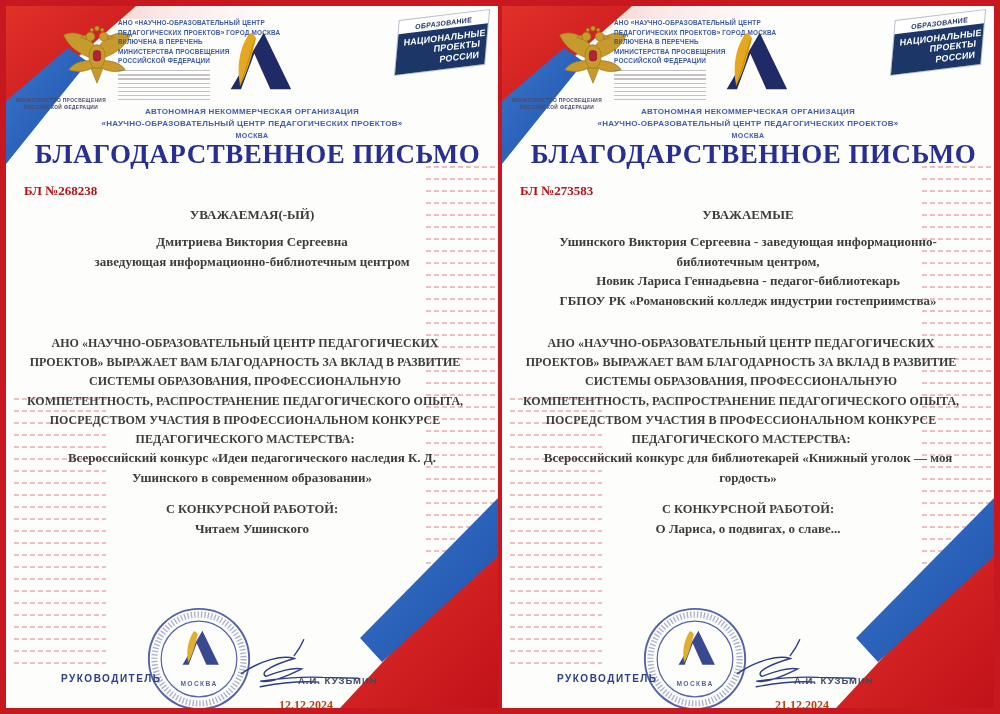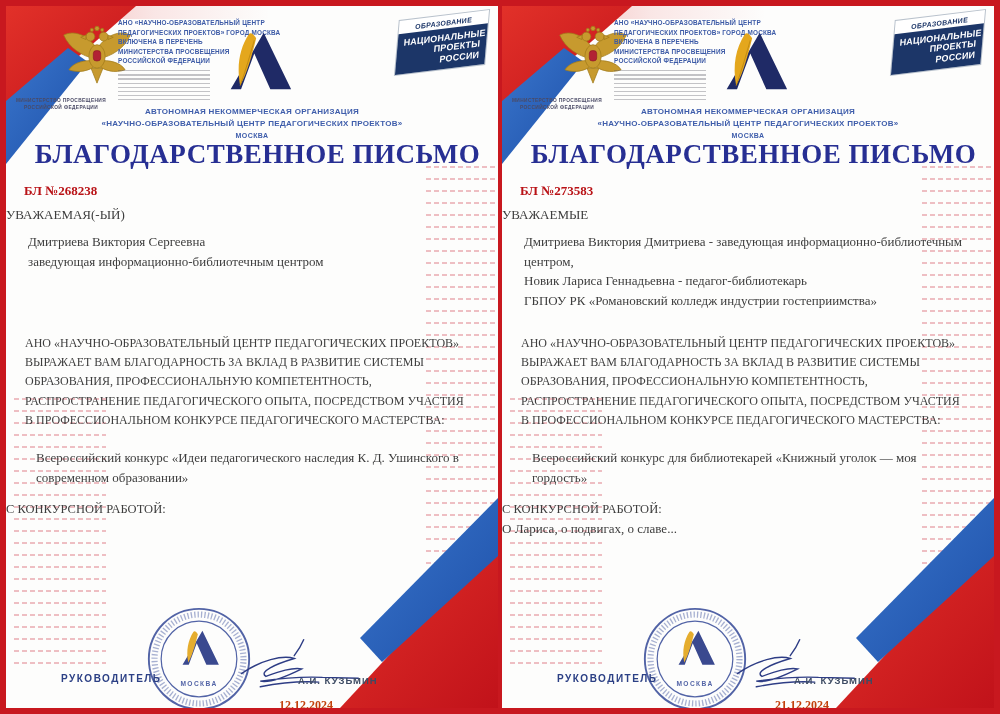--- a/index.html
+++ b/index.html
@@ -40,21 +40,21 @@
 
   
   .org{position:absolute;left:0;right:0;top:100px;z-index:2;text-align:center;color:#3e5dab;
     font-family:"Liberation Sans",sans-serif;font-weight:bold;}
   .org .l12{font-size:8px;line-height:12px;letter-spacing:.3px;}
   .org .l3{font-size:7px;line-height:11px;letter-spacing:.4px;}
   .title{position:absolute;left:11px;right:0;top:133px;z-index:2;text-align:center;color:#272f93;
     font:bold 27px "Liberation Serif",serif;letter-spacing:.5px;white-space:nowrap;}
   .cert-no{position:absolute;left:18px;top:177px;z-index:2;color:#b91216;
     font:bold 13px "Liberation Serif",serif;}
-  .serifline{font-family:"Liberation Serif",serif;font-weight:normal;color:#3d3d3d;z-index:2;position:absolute;}
+  .serifline{font-family:"Liberation Serif",serif;font-weight:bold;color:#3d3d3d;z-index:2;position:absolute;text-align:center;}
   .salut{left:0;right:0;top:201px;font-size:13px;}
   .recipient{left:22px;width:448px;top:226px;font-size:13px;line-height:1.5;}
   .body-text{left:19px;width:440px;top:328px;font-size:12px;line-height:1.6;}
   .contest{left:30px;width:432px;top:442px;font-size:13px;line-height:1.5;}
   .work-label{left:0;right:0;top:496px;font-size:12.5px;}
   .work-title{left:0;right:0;top:515px;font-size:13px;}
 
   
   .head-label{position:absolute;left:55px;top:667px;z-index:3;color:#2c4085;
     font:bold 10px "Liberation Sans",sans-serif;letter-spacing:1.5px;}
@@ -151,20 +151,21 @@
     <div class="serifline salut">УВАЖАЕМАЯ(-ЫЙ)</div>
 
     <div class="serifline recipient">
       <div>Дмитриева Виктория Сергеевна</div>
       <div>заведующая информационно-библиотечным центром</div>
     </div>
 
     <div class="serifline body-text">АНО «НАУЧНО-ОБРАЗОВАТЕЛЬНЫЙ ЦЕНТР ПЕДАГОГИЧЕСКИХ ПРОЕКТОВ» ВЫРАЖАЕТ ВАМ БЛАГОДАРНОСТЬ ЗА ВКЛАД В РАЗВИТИЕ СИСТЕМЫ ОБРАЗОВАНИЯ, ПРОФЕССИОНАЛЬНУЮ КОМПЕТЕНТНОСТЬ, РАСПРОСТРАНЕНИЕ ПЕДАГОГИЧЕСКОГО ОПЫТА, ПОСРЕДСТВОМ УЧАСТИЯ В ПРОФЕССИОНАЛЬНОМ КОНКУРСЕ ПЕДАГОГИЧЕСКОГО МАСТЕРСТВА:</div>
     <div class="serifline contest">Всероссийский конкурс «Идеи педагогического наследия К. Д. Ушинского в современном образовании»</div>
     <div class="serifline work-label">С КОНКУРСНОЙ РАБОТОЙ:</div>
+    <div class="serifline work-title">Читаем Ушинского</div>
 
     <div class="head-label">РУКОВОДИТЕЛЬ</div>
 
     <svg class="seal" viewBox="0 0 112 112">
       <circle cx="56" cy="56" r="53" fill="none" stroke="#44579f" stroke-width="2"></circle>
       <circle cx="56" cy="56" r="47" fill="none" stroke="#44579f" stroke-width="6.5" stroke-dasharray="1.4 2.2" opacity="0.5"></circle>
       <circle cx="56" cy="56" r="40" fill="none" stroke="#44579f" stroke-width="1.3"></circle>
       <g transform="translate(35,25) scale(0.6)">
         <path d="M41 2 L70 62 L48 62 L31 24 L17 62 L6 62 Z" fill="#2a3a86"></path>
         <path d="M25 4 C16 18 12 36 16 58 C24 44 29 24 33 8 C30 3 27 1 25 4 Z" fill="#e4a71d"></path>
@@ -259,21 +260,21 @@
       <div class="l12">АВТОНОМНАЯ НЕКОММЕРЧЕСКАЯ ОРГАНИЗАЦИЯ</div>
       <div class="l12">«НАУЧНО-ОБРАЗОВАТЕЛЬНЫЙ ЦЕНТР ПЕДАГОГИЧЕСКИХ ПРОЕКТОВ»</div>
       <div class="l3">МОСКВА</div>
     </div>
 
     <div class="title">БЛАГОДАРСТВЕННОЕ ПИСЬМО</div>
     <div class="cert-no">БЛ №273583</div>
     <div class="serifline salut">УВАЖАЕМЫЕ</div>
 
     <div class="serifline recipient">
-      <div>Дмитриева Виктория Дмитриева - заведующая информационно-библиотечным центром,</div>
+      <div>Ушинского Виктория Сергеевна - заведующая информационно-библиотечным центром,</div>
       <div>Новик Лариса Геннадьевна - педагог-библиотекарь</div>
       <div>ГБПОУ РК «Романовский колледж индустрии гостеприимства»</div>
     </div>
 
     <div class="serifline body-text">АНО «НАУЧНО-ОБРАЗОВАТЕЛЬНЫЙ ЦЕНТР ПЕДАГОГИЧЕСКИХ ПРОЕКТОВ» ВЫРАЖАЕТ ВАМ БЛАГОДАРНОСТЬ ЗА ВКЛАД В РАЗВИТИЕ СИСТЕМЫ ОБРАЗОВАНИЯ, ПРОФЕССИОНАЛЬНУЮ КОМПЕТЕНТНОСТЬ, РАСПРОСТРАНЕНИЕ ПЕДАГОГИЧЕСКОГО ОПЫТА, ПОСРЕДСТВОМ УЧАСТИЯ В ПРОФЕССИОНАЛЬНОМ КОНКУРСЕ ПЕДАГОГИЧЕСКОГО МАСТЕРСТВА:</div>
     <div class="serifline contest">Всероссийский конкурс для библиотекарей «Книжный уголок — моя гордость»</div>
     <div class="serifline work-label">С КОНКУРСНОЙ РАБОТОЙ:</div>
     <div class="serifline work-title">О Лариса, о подвигах, о славе...</div>
 
     <div class="head-label">РУКОВОДИТЕЛЬ</div>

